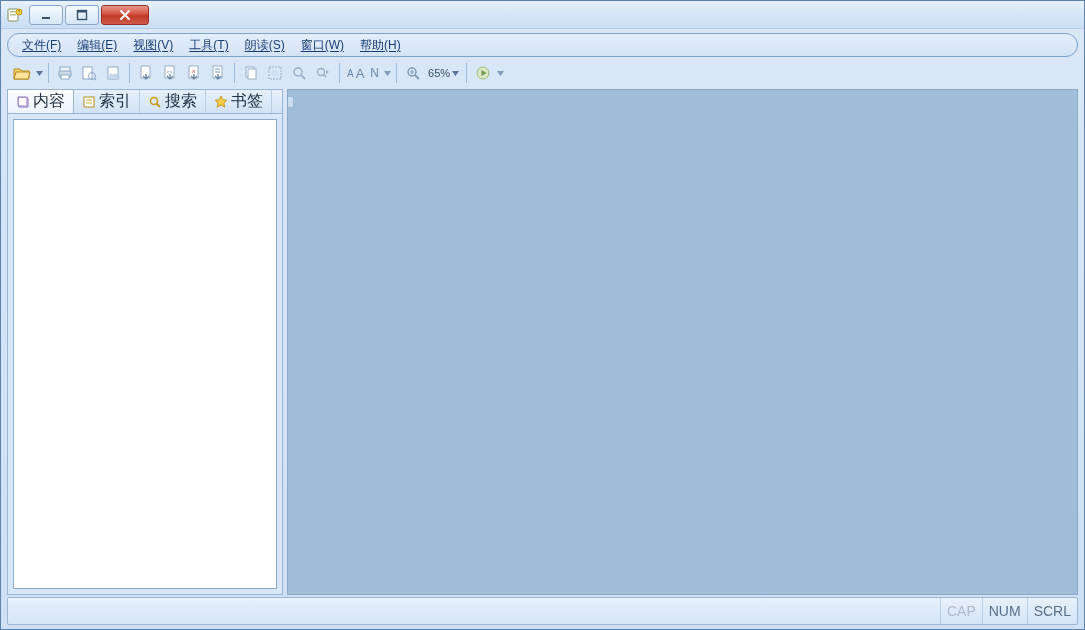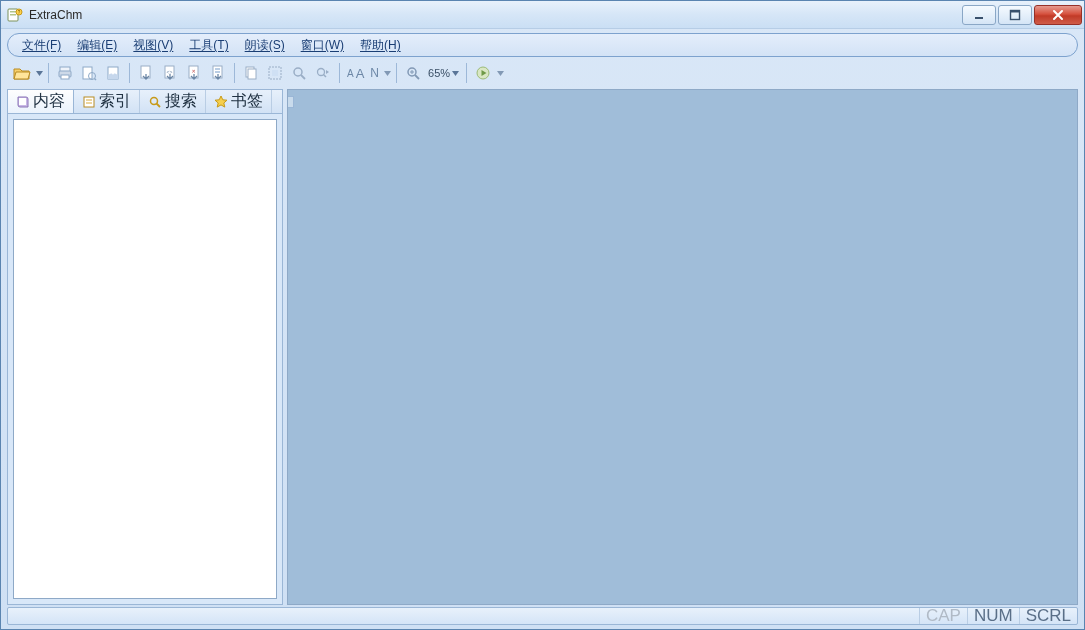--- a/index.html
+++ b/index.html
@@ -138,26 +138,26 @@
   .content-area::before{
     content:"";
     position:absolute;
     left:0; top:6px; height:10px; width:5px;
     background:#c9dbec;
     border:1px solid #9ab6d6;
     border-left:none;
   }
   
   .statusbar {
-    height: 18px;
+    height: 28px;
     border-top: 1px solid #9ab6d6;
     background: linear-gradient(to bottom,#e8f1fb,#d4e4f7);
     display: flex;
     align-items: center;
-    font-size: 17px;
+    font-size: 14px;
     color: #5a6f88;
     margin: 0 6px 4px 6px;
     border: 1px solid #9ab6d6;
     border-radius: 2px;
   }
   .statusbar .spacer { flex: 1; }
   .status-cell {
     padding: 0 6px;
     border-left: 1px solid #b9cde4;
     height: 100%;
@@ -173,21 +173,20 @@
   <div class="titlebar">
     <span class="app-icon">
       <svg viewBox="0 0 16 16" width="16" height="16">
         <rect x="1" y="2" width="10" height="12" rx="1" fill="#fff" stroke="#7a915a"></rect>
         <rect x="3" y="4" width="6" height="1.5" fill="#b3c58a"></rect>
         <rect x="3" y="7" width="6" height="1.5" fill="#b3c58a"></rect>
         <circle cx="12" cy="5" r="3" fill="#ffd24d" stroke="#c79a19"></circle>
         <text x="12" y="7" font-size="4.5" text-anchor="middle" fill="#7a5a00">?</text>
       </svg>
     </span>
-    <div class="title">ExtraChm</div>
     <div class="win-controls">
       <div class="win-btn">
         <svg width="12" height="12" viewBox="0 0 12 12">
             <rect x="2" y="8" width="8" height="2" fill="#39506c"></rect>
           </svg>
       </div>
       <div class="win-btn">
         <svg width="12" height="12" viewBox="0 0 12 12">
           <rect x="1.5" y="1.5" width="9" height="9" fill="none" stroke="#39506c" stroke-width="1.4"></rect>
           <rect x="1.5" y="1.5" width="9" height="2" fill="#39506c"></rect>

